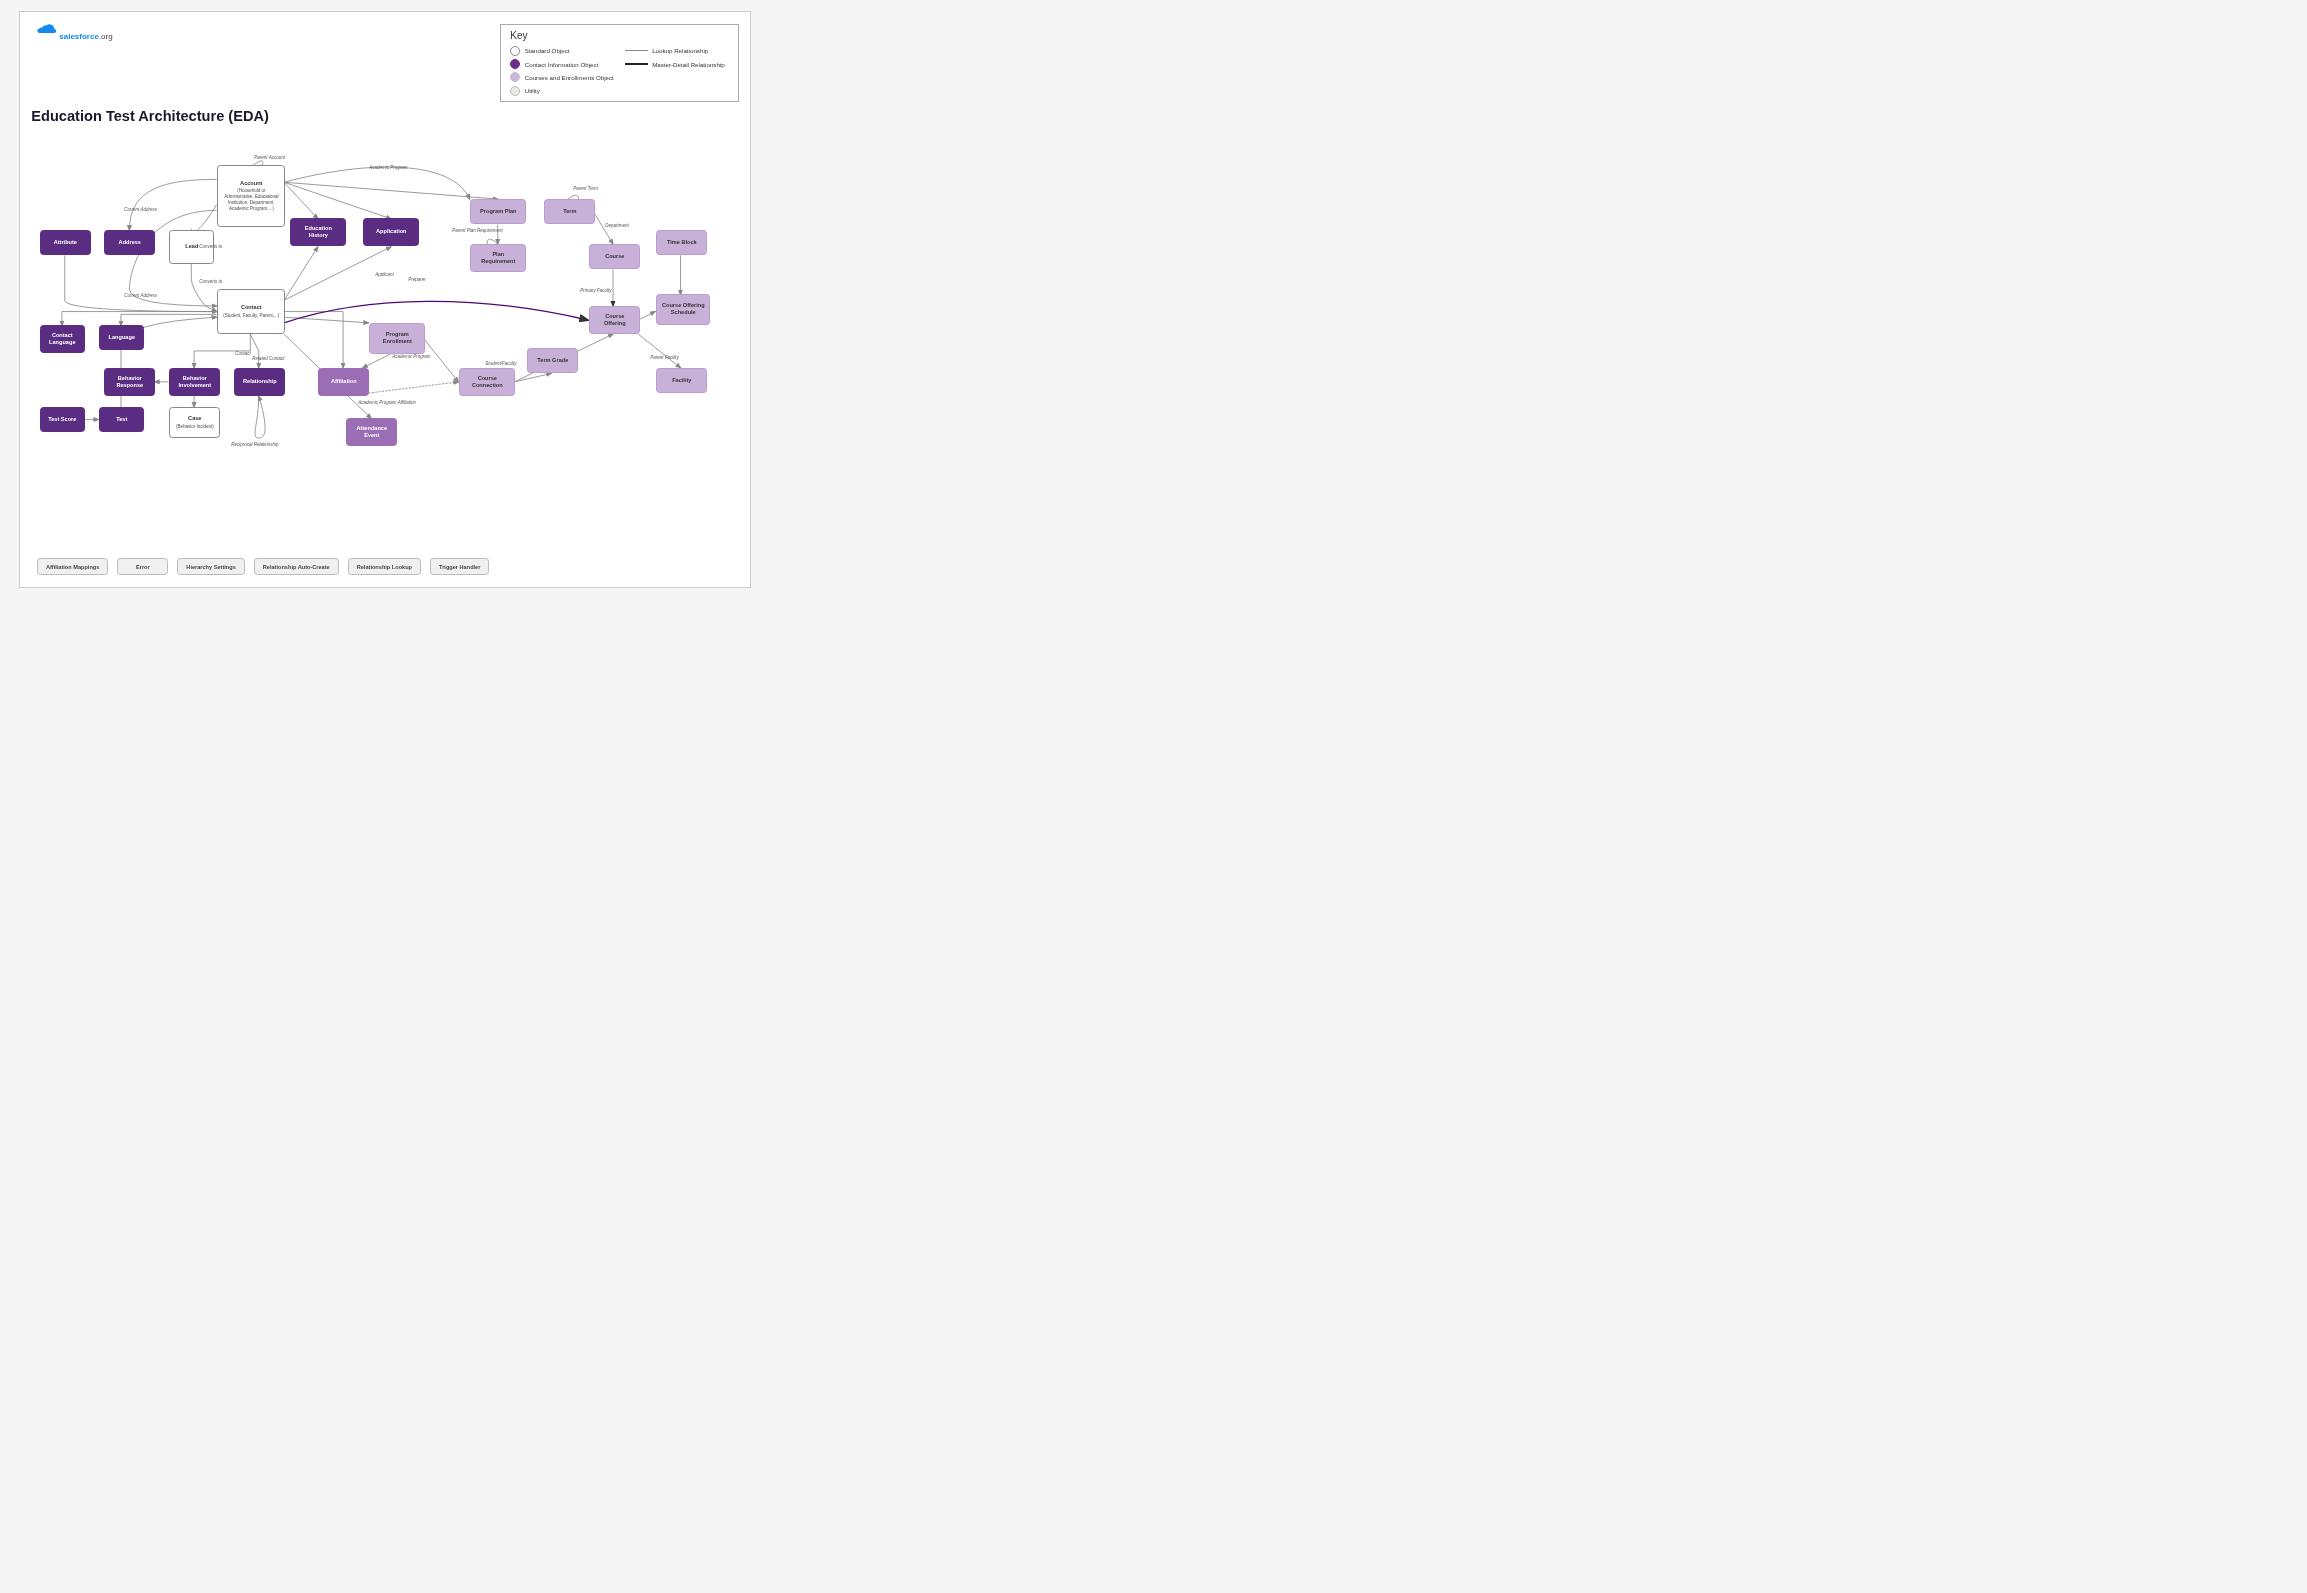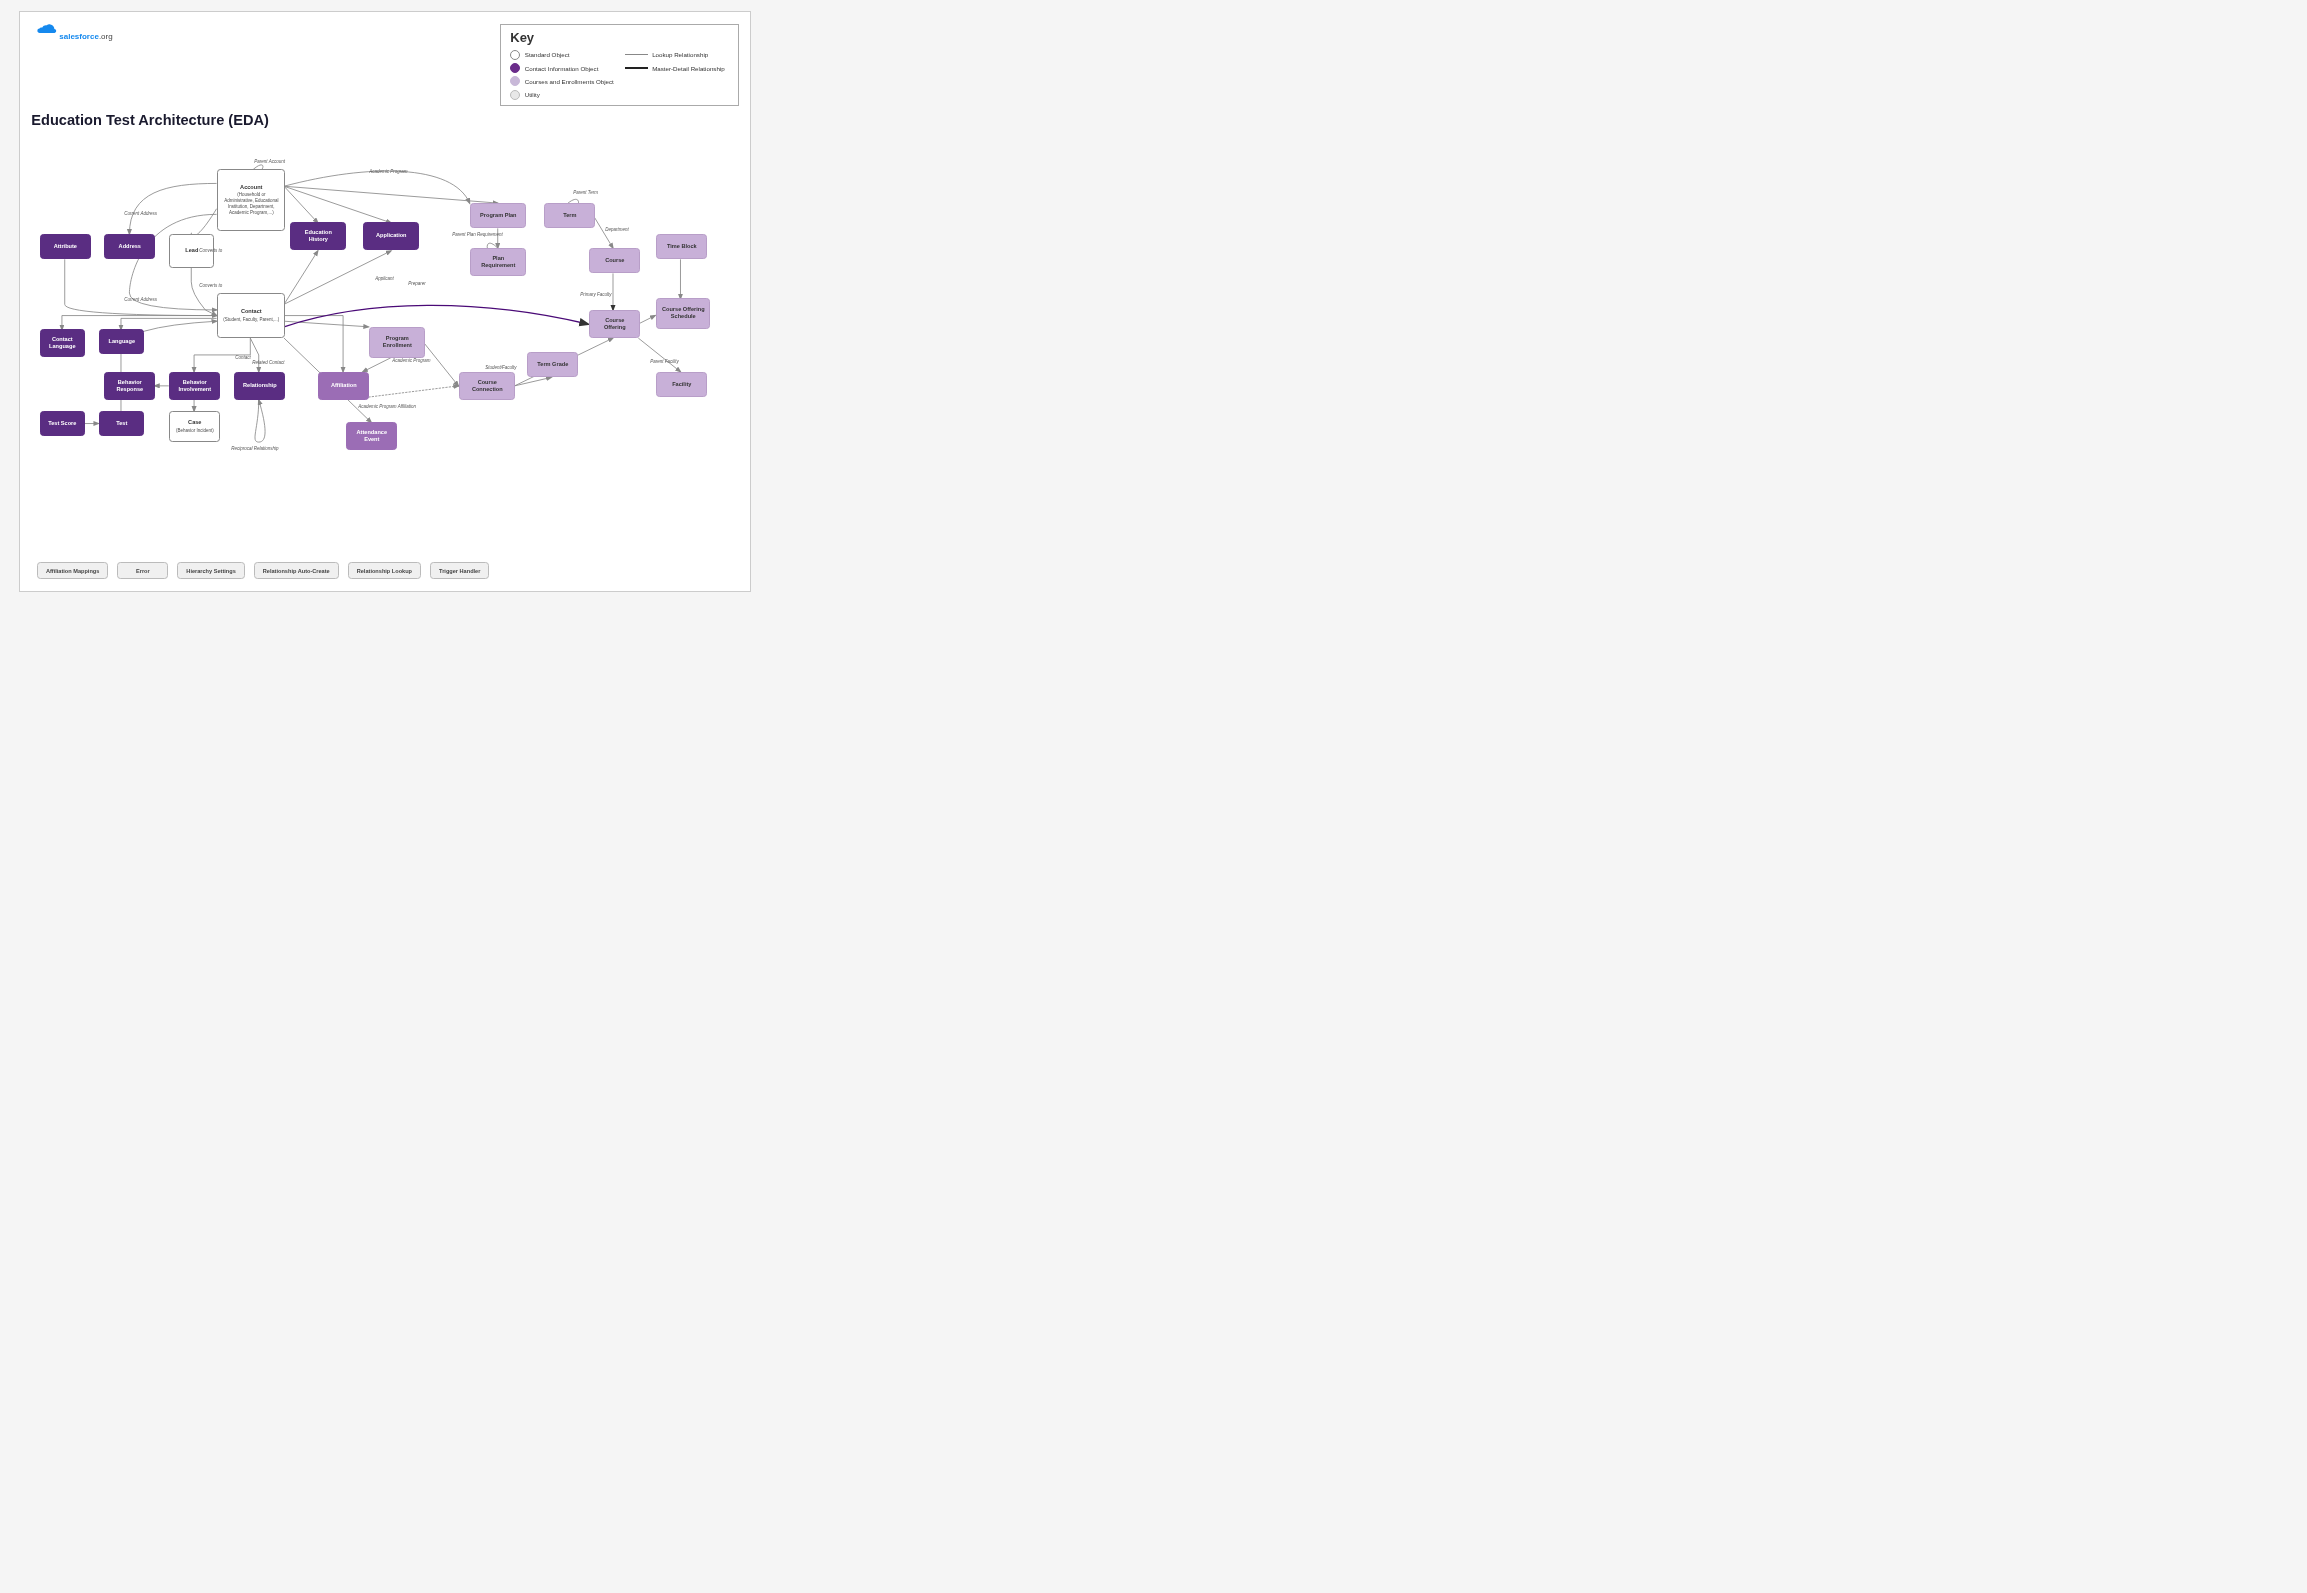--- a/index.html
+++ b/index.html
@@ -36,21 +36,21 @@
       height: 17px;
     }
     
     .key-box {
       border: 0.8px solid #aaa;
       padding: 5.6px 9px;
       font-size: 6.2px;
       color: #333;
       min-width: 192px;
     }
-    .key-title { font-weight: bold; font-size: 13px; margin-bottom: 4.5px; }
+    .key-title { font-weight: normal; font-size: 10px; margin-bottom: 4.5px; }
     .key-grid {
       display: grid;
       grid-template-columns: 1fr 1fr;
       gap: 3.4px 11.3px;
     }
     .key-item {
       display: flex;
       align-items: center;
       gap: 4.5px;
       font-size: 6.2px;

